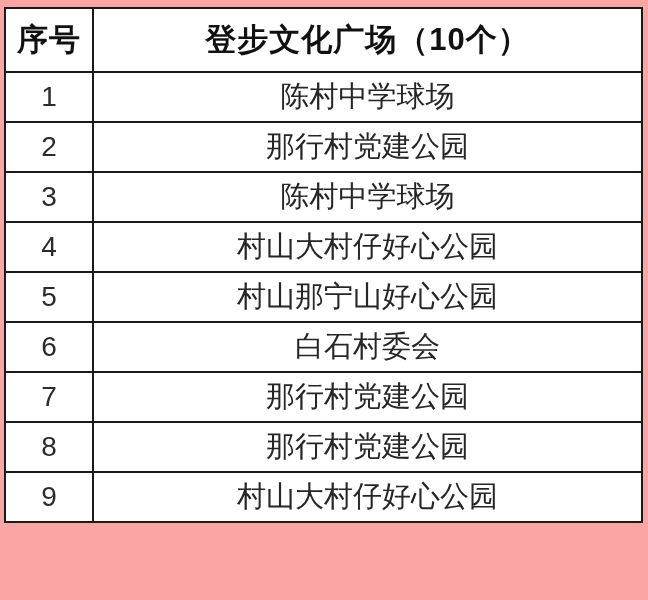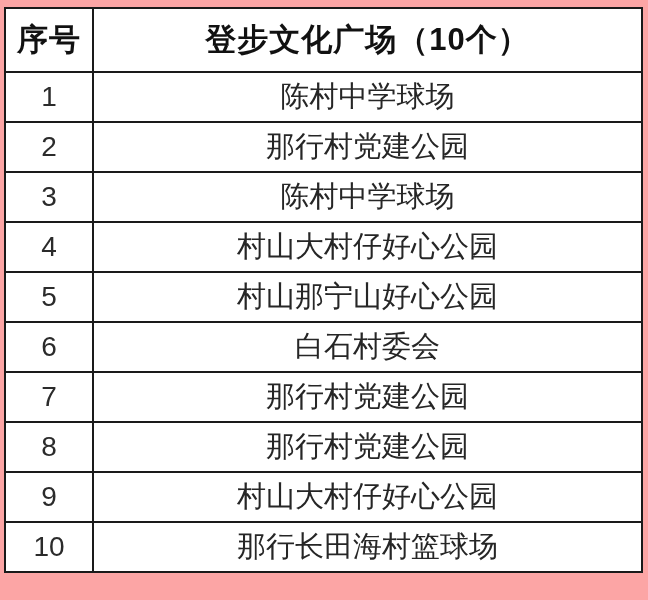--- a/index.html
+++ b/index.html
@@ -100,19 +100,15 @@
         <td>那行村党建公园</td>
       </tr>
       <tr>
         <td class="idx">8</td>
         <td>那行村党建公园</td>
       </tr>
       <tr>
         <td class="idx">9</td>
         <td>村山大村仔好心公园</td>
       </tr>
-      <tr>
-        <td class="idx">10</td>
-        <td>那行长田海村篮球场</td>
-      </tr>
     </tbody>
   </table>
 </div>
 
 </body></html>

